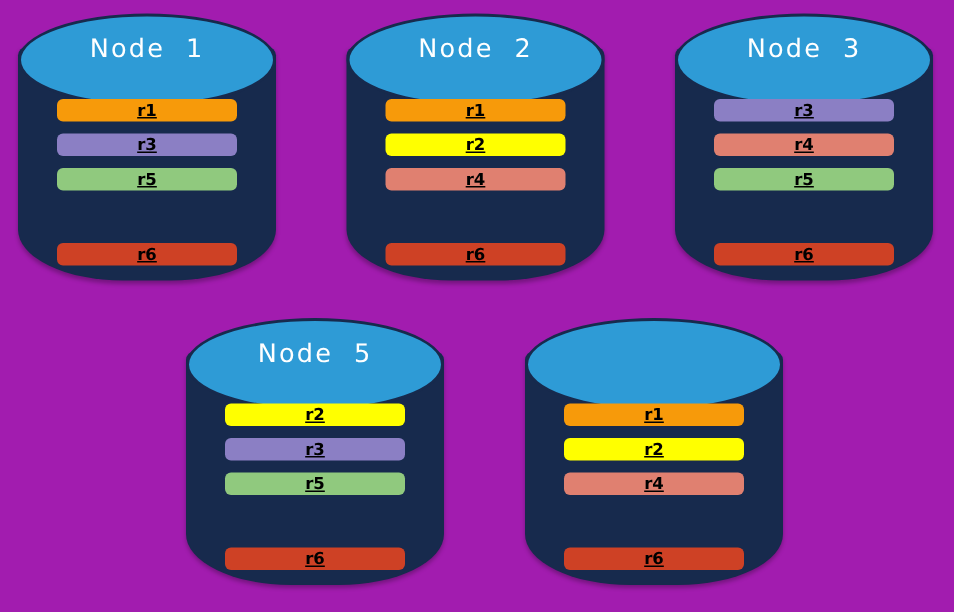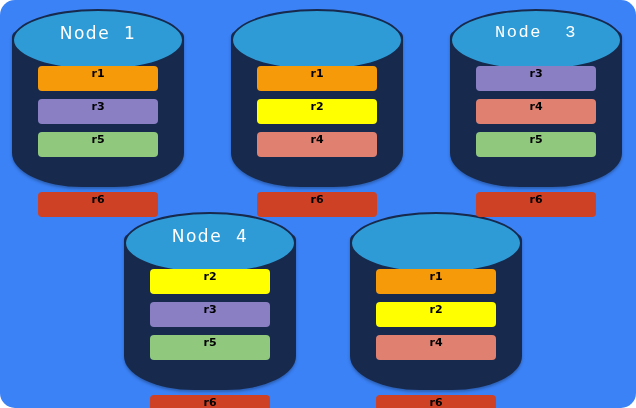--- a/index.html
+++ b/index.html
@@ -70,71 +70,73 @@
 
   .replica-list {
     position: absolute;
     left: 26px;
     top: 57px;
     width: 120px;
     z-index: 5;
   }
 
   .replica {
-    height: 25px;
+    height: 15px;
     line-height: 15px;
     margin-bottom: 8px;
     border-radius: 4px;
     text-align: center;
     font-size: 11px;
     font-weight: bold;
     color: #000000;
+    text-decoration: underline;
   }
   .replica:last-child { margin-bottom: 0; margin-top: 35px; }
 </style>
 </head>
 <body>
 
-<div id="diagram" style="background: #3b82f6; border-radius: 15px;">
+<div id="diagram" style="background: #a21caf;">
     <div class="node" style="left: 12px; top: 9px;">
       <div class="cyl-body" style="background: rgb(23, 42, 77);"></div>
       <div class="cyl-top" style="background: rgb(46, 155, 214); border-color: rgb(23, 42, 77);"></div>
       <div class="node-label" style="color: rgb(255, 255, 255);">Node  1</div>
       <div class="replica-list">
         <div class="replica" style="background: rgb(247, 154, 10); color: rgb(0, 0, 0);">r1</div>
         <div class="replica" style="background: rgb(139, 127, 196); color: rgb(0, 0, 0);">r3</div>
         <div class="replica" style="background: rgb(144, 201, 126); color: rgb(0, 0, 0);">r5</div>
         <div class="replica" style="background: rgb(206, 65, 37); color: rgb(0, 0, 0);">r6</div>
       </div>
     </div>
     <div class="node" style="left: 231px; top: 9px;">
       <div class="cyl-body" style="background: rgb(23, 42, 77);"></div>
       <div class="cyl-top" style="background: rgb(46, 155, 214); border-color: rgb(23, 42, 77);"></div>
+      <div class="node-label" style="color: rgb(255, 255, 255);">Node  2</div>
       <div class="replica-list">
         <div class="replica" style="background: rgb(247, 154, 10); color: rgb(0, 0, 0);">r1</div>
         <div class="replica" style="background: rgb(255, 255, 0); color: rgb(0, 0, 0);">r2</div>
         <div class="replica" style="background: rgb(224, 128, 112); color: rgb(0, 0, 0);">r4</div>
         <div class="replica" style="background: rgb(206, 65, 37); color: rgb(0, 0, 0);">r6</div>
       </div>
     </div>
     <div class="node" style="left: 450px; top: 9px;">
       <div class="cyl-body" style="background: rgb(23, 42, 77);"></div>
       <div class="cyl-top" style="background: rgb(46, 155, 214); border-color: rgb(23, 42, 77);"></div>
-      <div class="node-label" style="color: rgb(255, 255, 255); font-family: Liberation Mono, monospace;">Node  3</div>
+      <div class="node-label" style="color: rgb(255, 255, 255);">Node  3</div>
       <div class="replica-list">
         <div class="replica" style="background: rgb(139, 127, 196); color: rgb(0, 0, 0);">r3</div>
         <div class="replica" style="background: rgb(224, 128, 112); color: rgb(0, 0, 0);">r4</div>
         <div class="replica" style="background: rgb(144, 201, 126); color: rgb(0, 0, 0);">r5</div>
         <div class="replica" style="background: rgb(206, 65, 37); color: rgb(0, 0, 0);">r6</div>
       </div>
     </div>
     <div class="node" style="left: 124px; top: 212px;">
       <div class="cyl-body" style="background: rgb(23, 42, 77);"></div>
       <div class="cyl-top" style="background: rgb(46, 155, 214); border-color: rgb(23, 42, 77);"></div>
-      <div class="node-label" style="color: rgb(255, 255, 255);">Node  4</div>
+      <div class="node-label" style="color: rgb(255, 255, 255);">Node  5</div>
       <div class="replica-list">
         <div class="replica" style="background: rgb(255, 255, 0); color: rgb(0, 0, 0);">r2</div>
         <div class="replica" style="background: rgb(139, 127, 196); color: rgb(0, 0, 0);">r3</div>
         <div class="replica" style="background: rgb(144, 201, 126); color: rgb(0, 0, 0);">r5</div>
         <div class="replica" style="background: rgb(206, 65, 37); color: rgb(0, 0, 0);">r6</div>
       </div>
     </div>
     <div class="node" style="left: 350px; top: 212px;">
       <div class="cyl-body" style="background: rgb(23, 42, 77);"></div>
       <div class="cyl-top" style="background: rgb(46, 155, 214); border-color: rgb(23, 42, 77);"></div>

